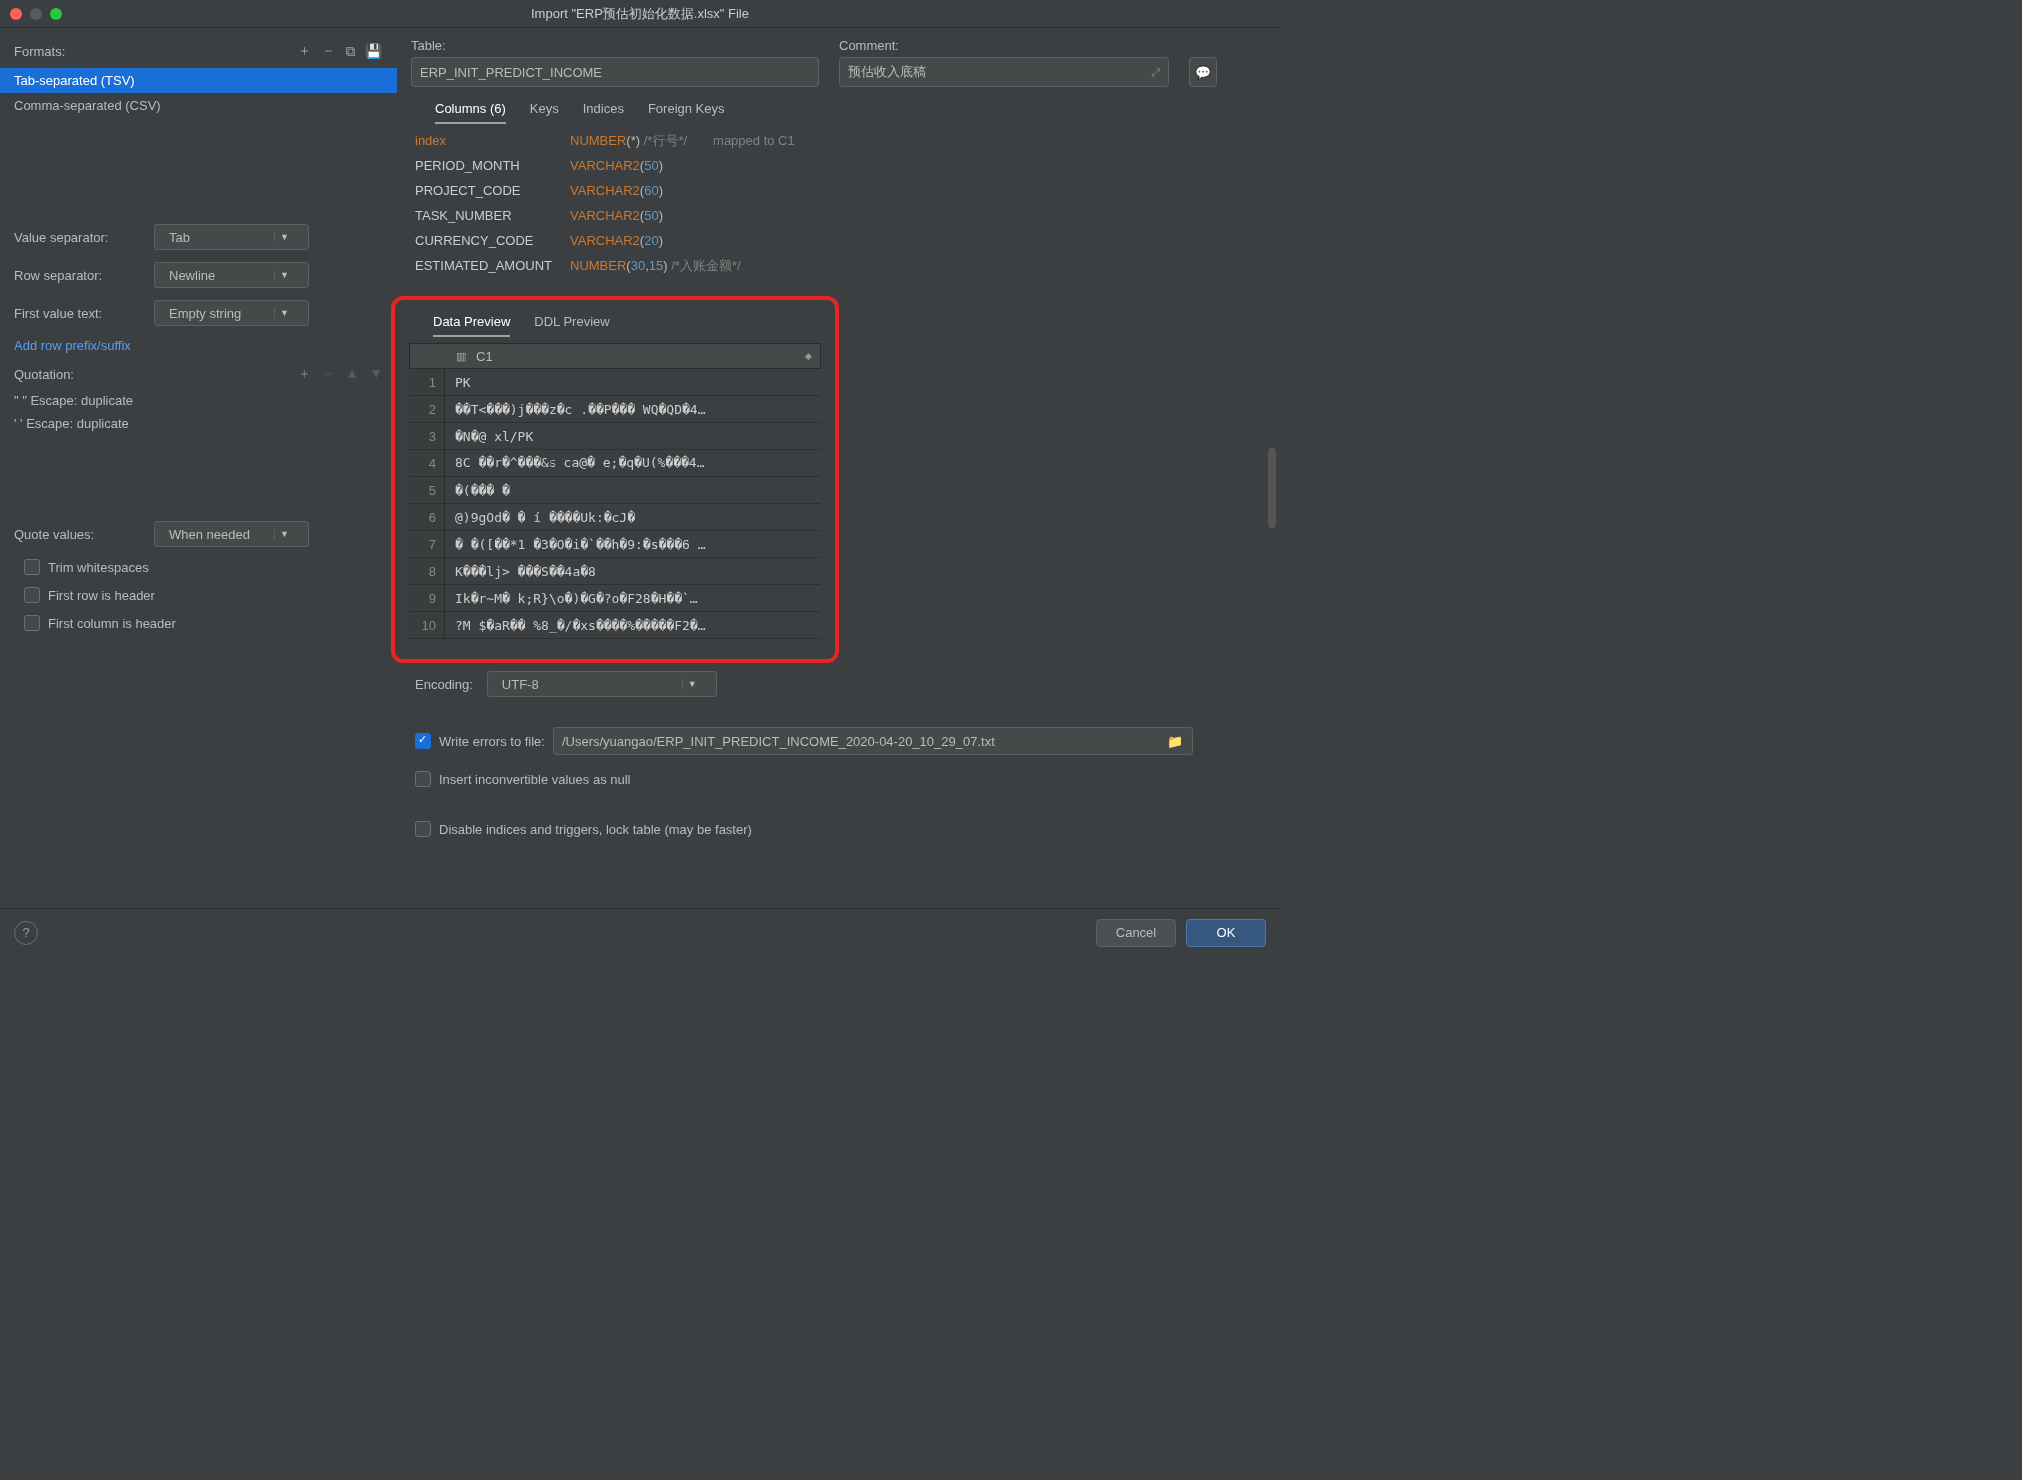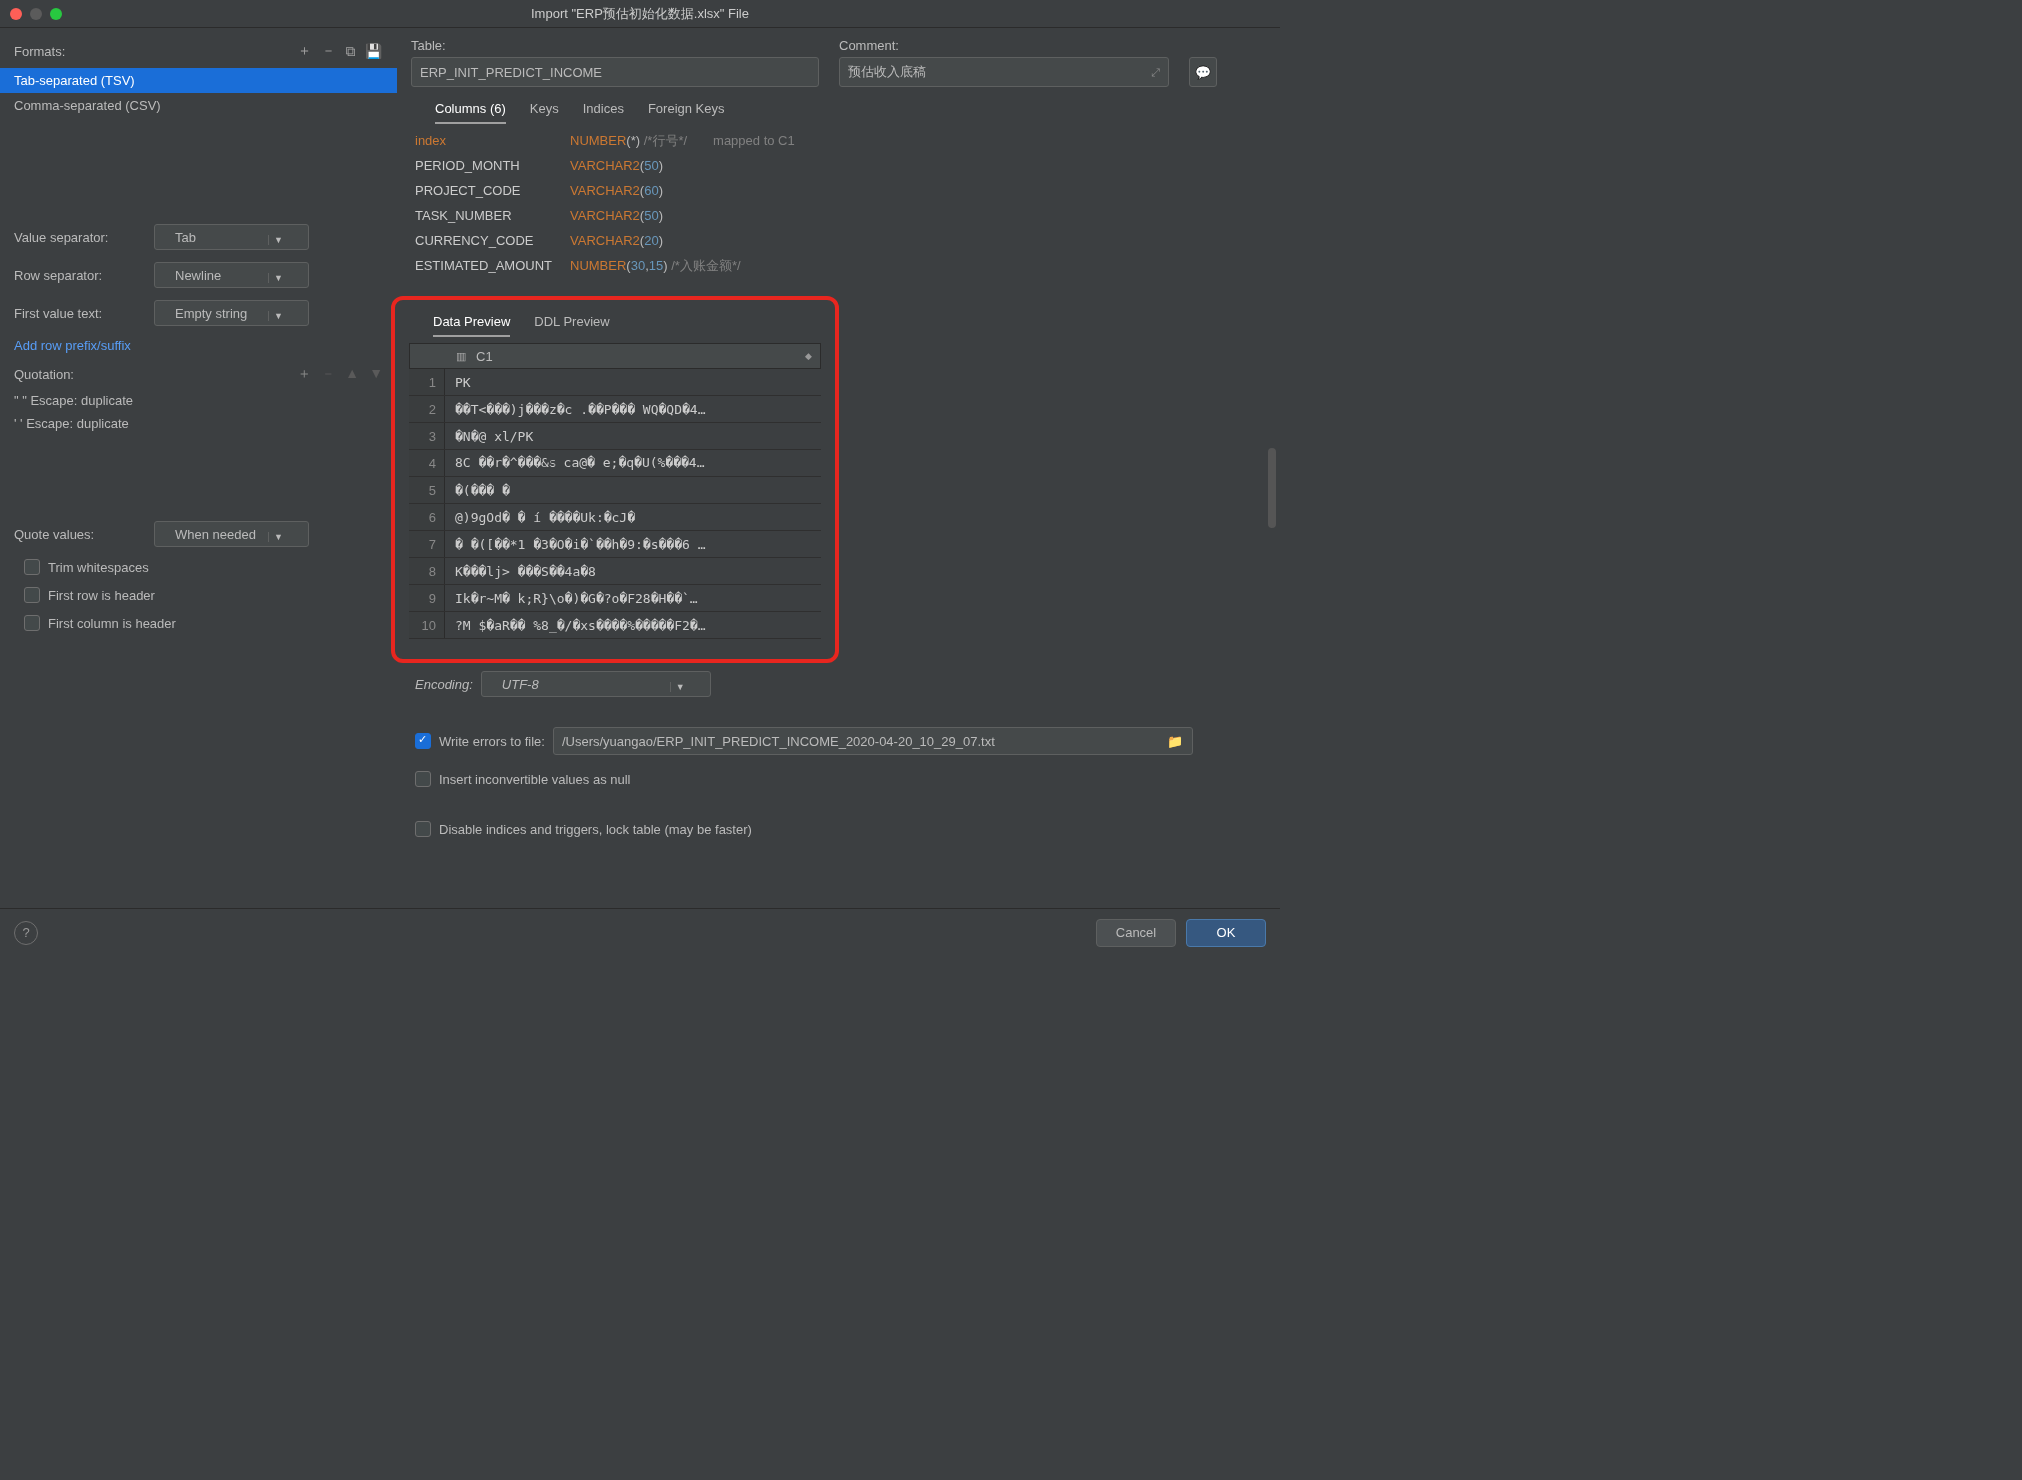--- a/index.html
+++ b/index.html
@@ -69,24 +69,24 @@
     display: flex;
     align-items: center;
     padding: 6px 14px;
     gap: 10px;
   }
   .form-label { width: 130px; }
   .select-box {
     background: #45494a;
     border: 1px solid #5e6060;
     border-radius: 3px;
-    padding: 4px 20px;
+    padding: 4px 14px;
     color: #bbbbbb;
     display: flex;
-    align-items: flex-end;
+    align-items: center;
     justify-content: space-between;
     min-width: 155px;
     height: 26px;
   }
   .select-arrow {
     width: 20px;
     text-align: center;
     border-left: 1px solid #5e6060;
     margin-left: 6px;
     font-size: 9px;
@@ -241,24 +241,23 @@
     padding-left: 10px;
     color: #cccccc;
     font-family: Menlo, Consolas, monospace;
     white-space: nowrap;
     overflow: hidden;
     text-overflow: ellipsis;
   }
   .encoding-row {
     display: flex;
     align-items: center;
-    gap: 8px;
+    gap: 14px;
     margin-top: 8px;
     margin-left: 4px;
-    font-style: italic;
   }
   .encoding-select { min-width: 230px; }
   .bottom-options {
     margin-top: 30px;
     margin-left: 4px;
   }
   .errfile-row {
     display: flex;
     align-items: center;
     gap: 8px;

